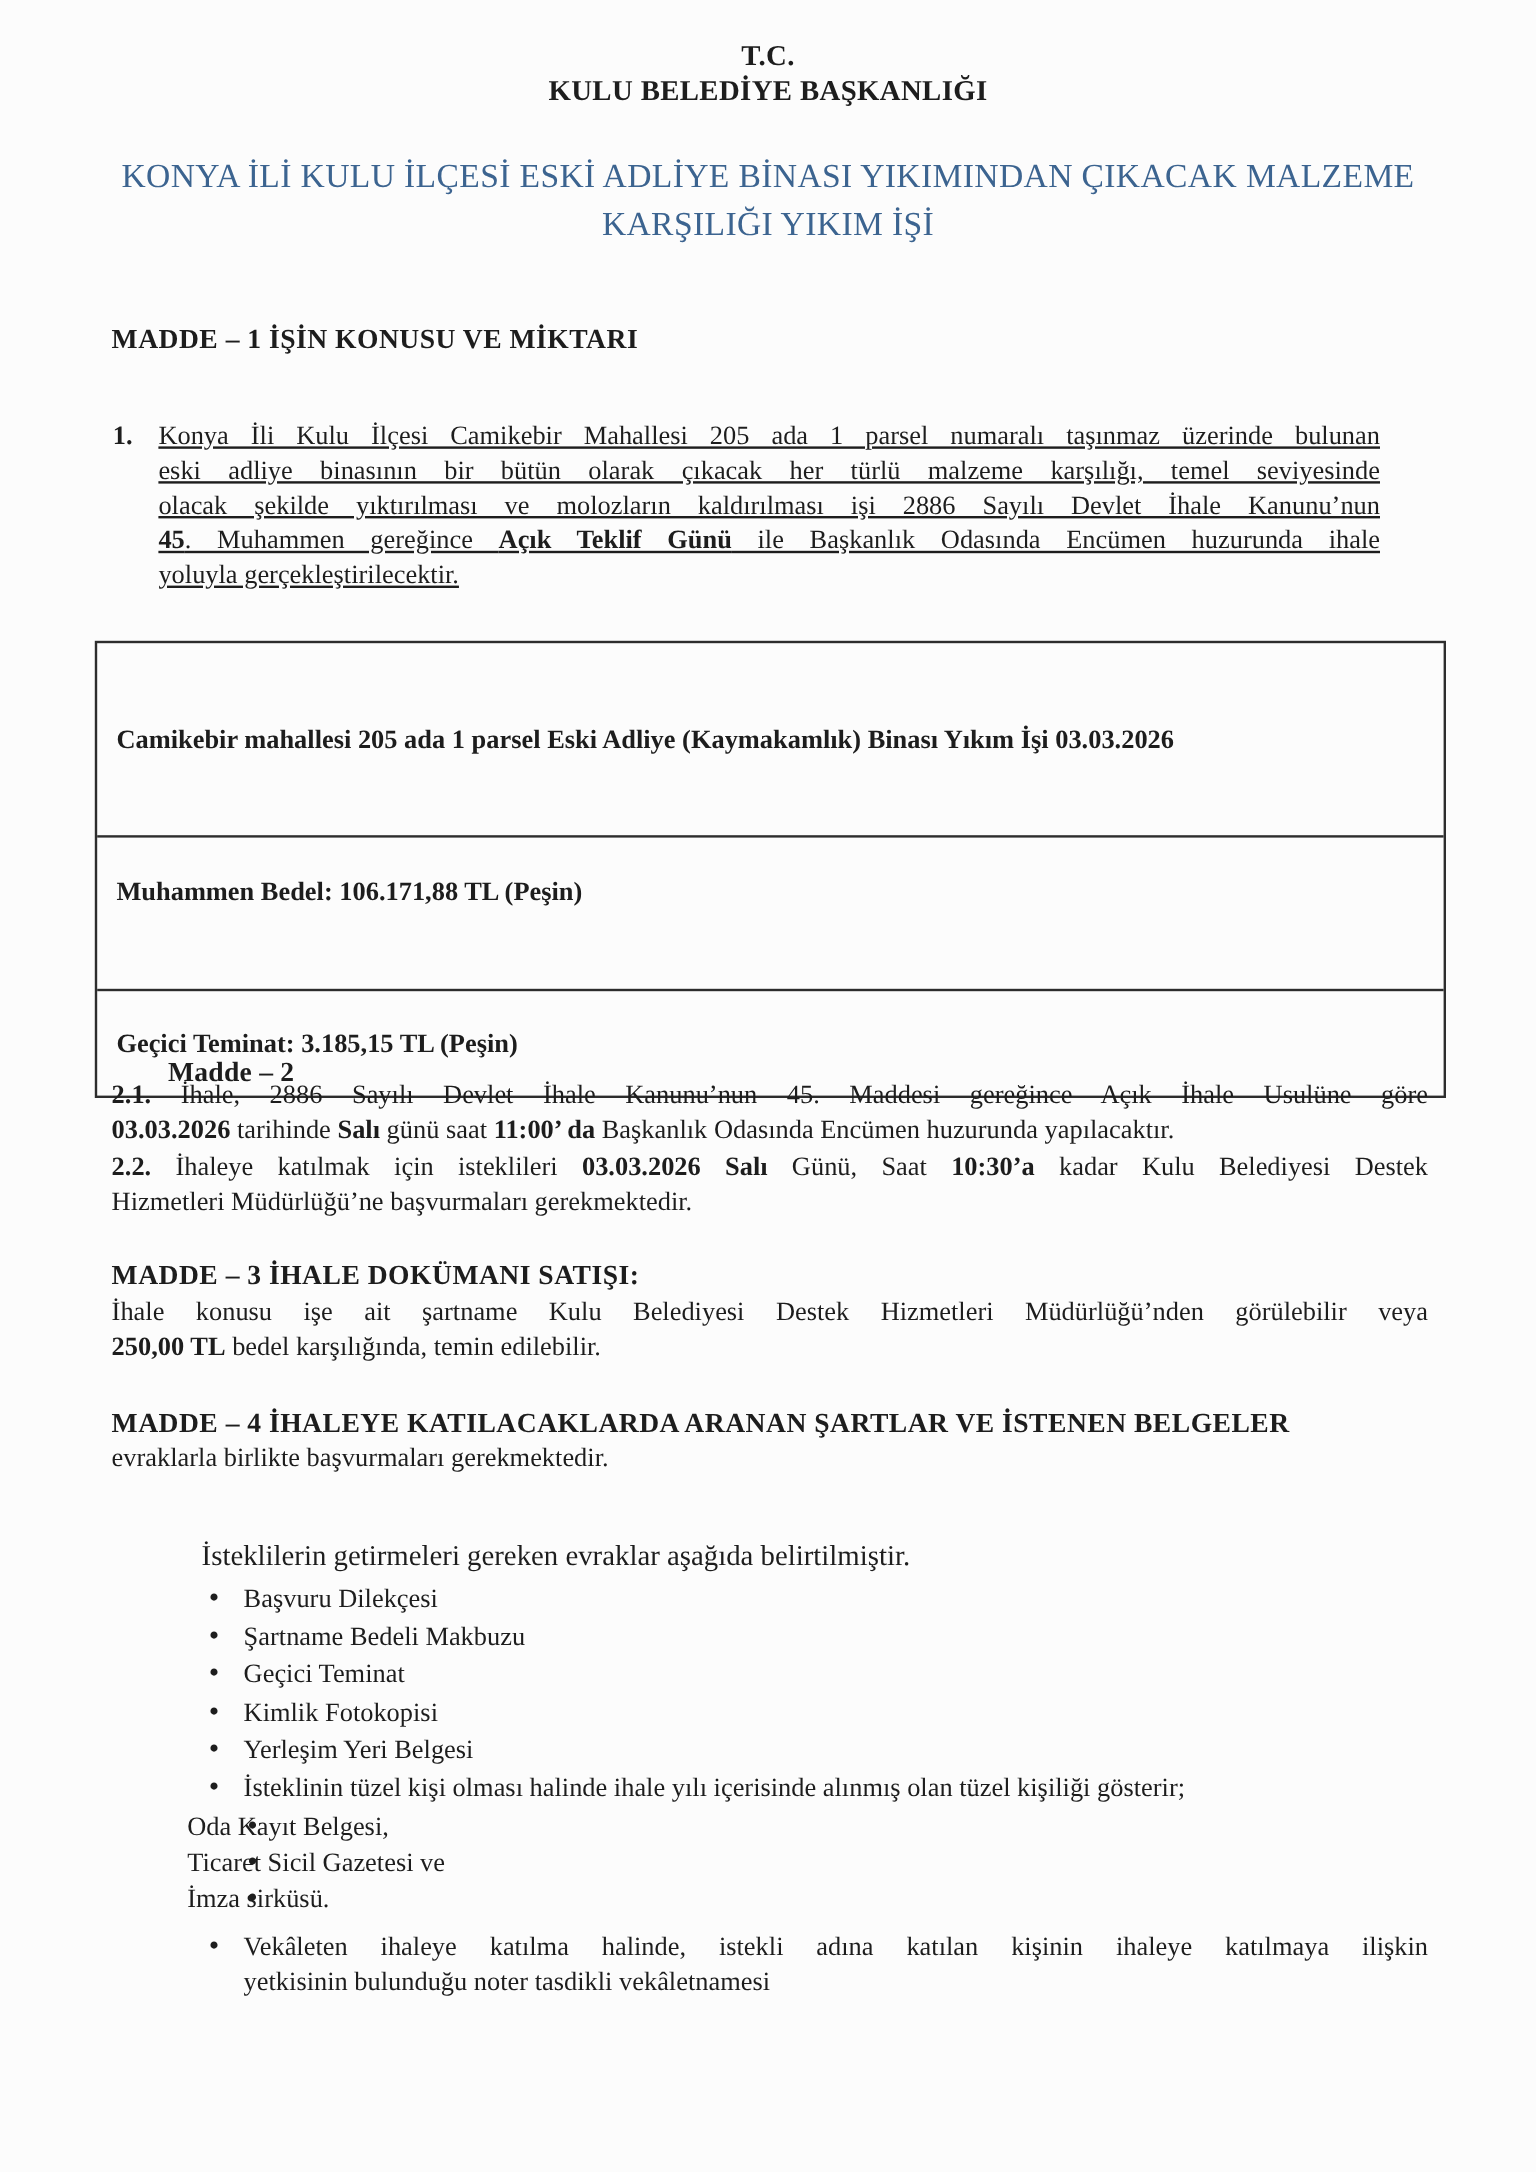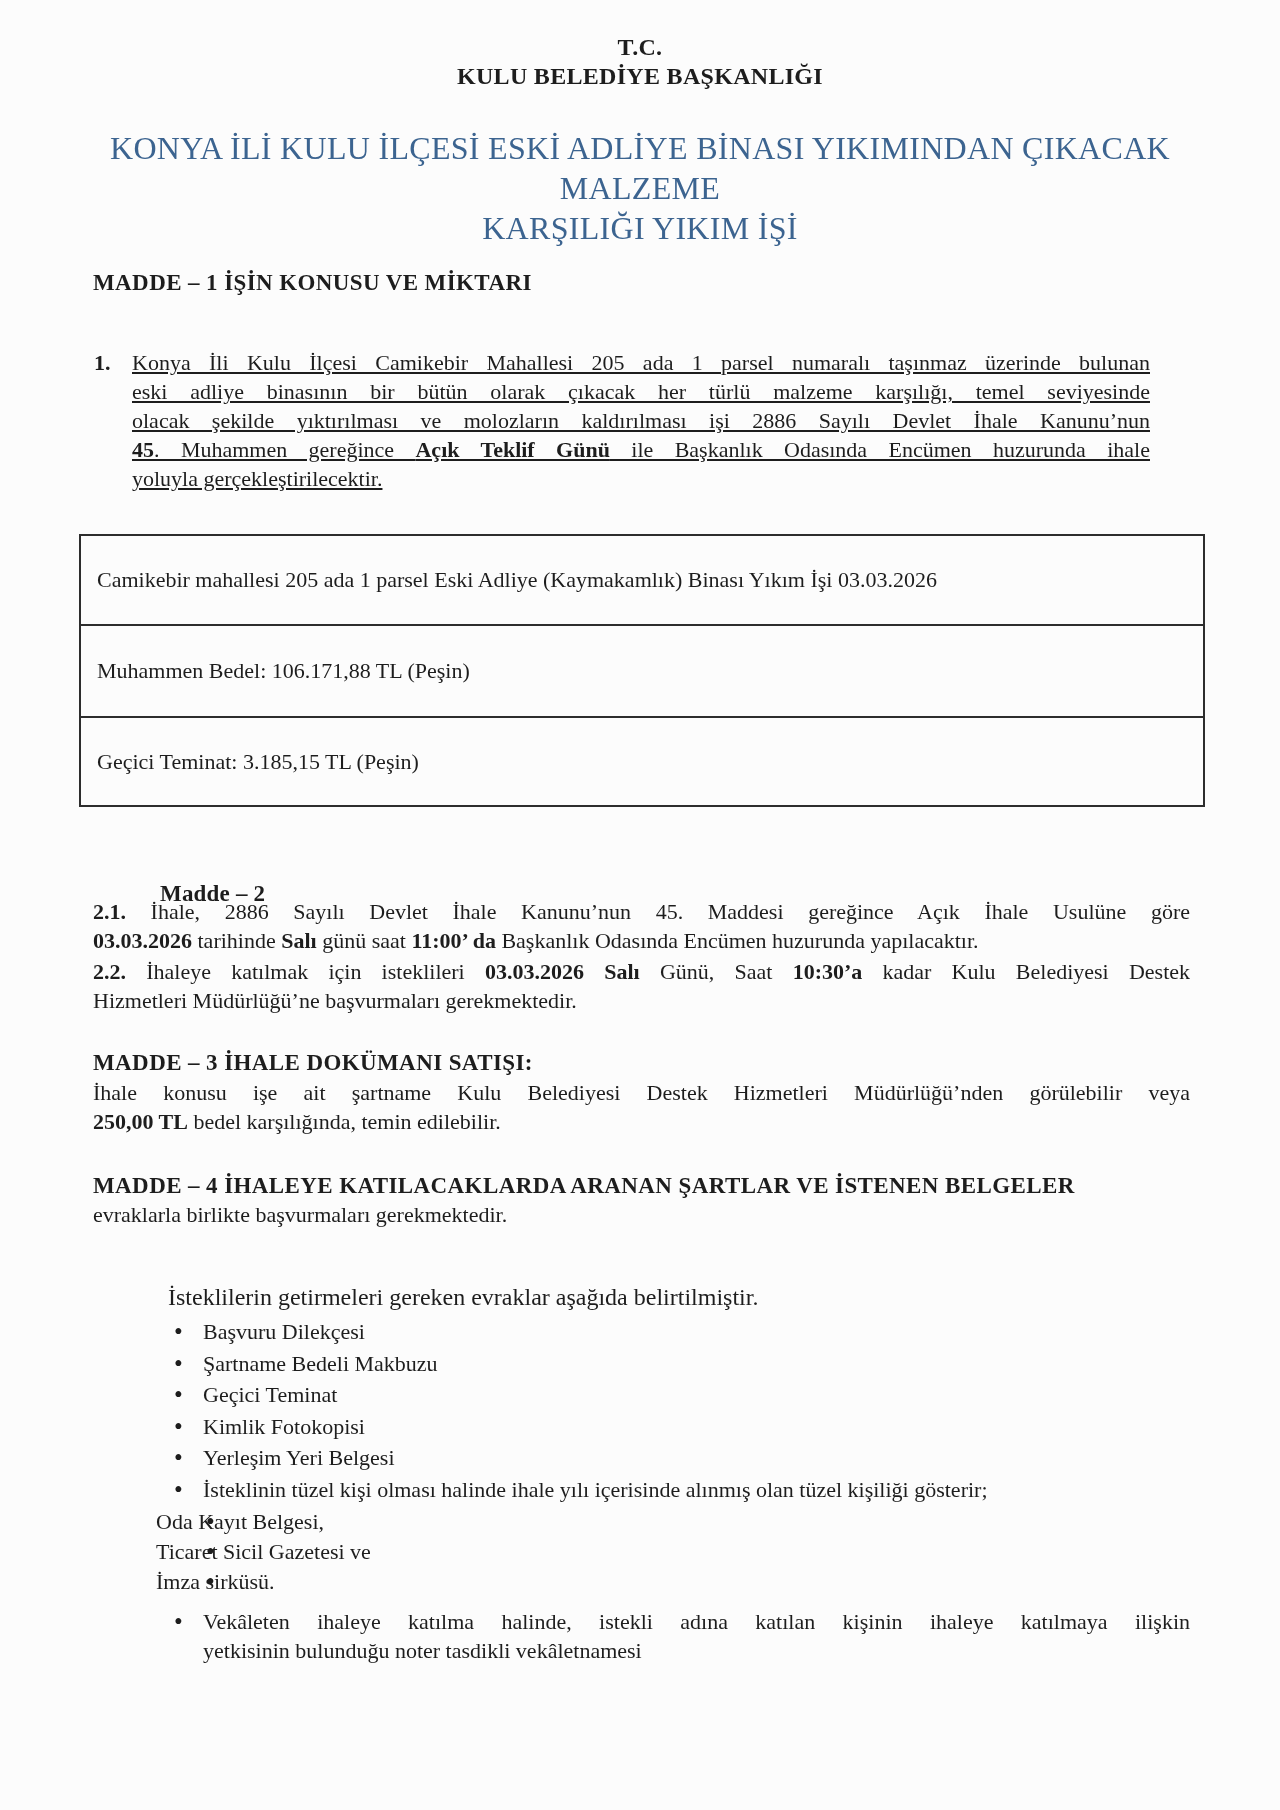--- a/index.html
+++ b/index.html
@@ -23,31 +23,31 @@
   
   .doc-header {
     top: 33px; left: 0; width: 1280px;
     font-size: 24px; font-weight: bold; line-height: 29px;
     text-align: center; letter-spacing: 0.3px;
   }
 
   
   .doc-title {
     top: 128px; left: 90px; width: 1100px;
-    font-size: 32px; line-height: 40px;
+    font-size: 28px; line-height: 40px;
     text-align: center; letter-spacing: 0.3px;
     color: #3c6490;
   }
 
   
   .h-madde {
     font-size: 23px; font-weight: bold; line-height: 29px; letter-spacing: 0.4px;
   }
   .h-madde1 { top: 268px; left: 93px; }
-  .h-madde2 { top: 879px; left: 140px; letter-spacing: 0.2px; margin-left: 20px; }
+  .h-madde2 { top: 879px; left: 140px; letter-spacing: 0.2px; }
   .h-madde3 { top: 1048px; left: 93px; }
   .h-madde4 { top: 1171px; left: 93px; }
 
   
   .para { font-size: 22px; line-height: 29px; }
   .para1 { top: 348px; left: 93px; width: 1057px; }
   .para1 .marker { position: absolute; left: 1px; top: 0; font-weight: bold; }
   .para1 .ptext { margin-left: 39px; width: 1018px; text-decoration: underline; }
   .para21 { top: 897px;  left: 93px; width: 1097px; }
   .para22 { top: 957px;  left: 93px; width: 1097px; }
@@ -56,21 +56,21 @@
 
   
   .info-table {
     top: 534px; left: 79px; width: 1126px;
     border: 2px solid #2d2d2d;
     background: #fcfcfc;
   }
   .info-table .row {
     display: flex; align-items: center;
     padding-left: 16px;
-    font-size: 22px; font-weight: normal;
+    font-size: 22px; font-weight: bold; margin-top: 36px;
   }
   .info-table .row:nth-child(1) { height: 88px; }
   .info-table .row:nth-child(2) { height: 92px; border-top: 2px solid #2d2d2d; }
   .info-table .row:nth-child(3) { height: 89px; border-top: 2px solid #2d2d2d; text-align: right; }
 
   
   .list-intro { top: 1283px; left: 168px; font-size: 24px; line-height: 29px; }
   .blist { font-size: 22px; }
   .blist .item { position: relative; }
   .blist .dot { position: absolute; top: 0; font-size: 25px; }

